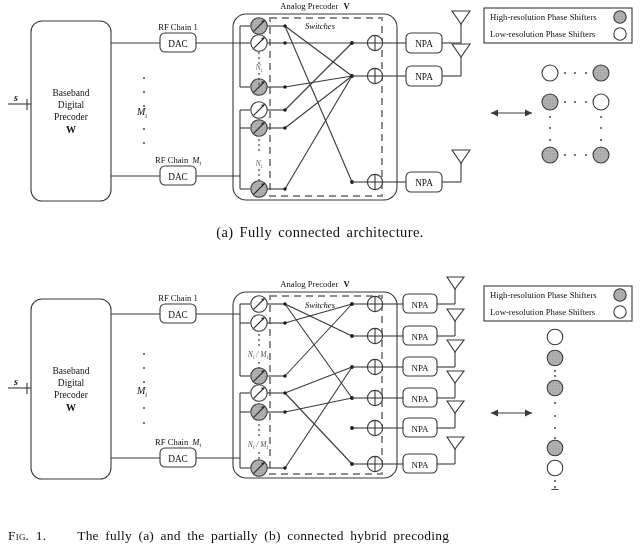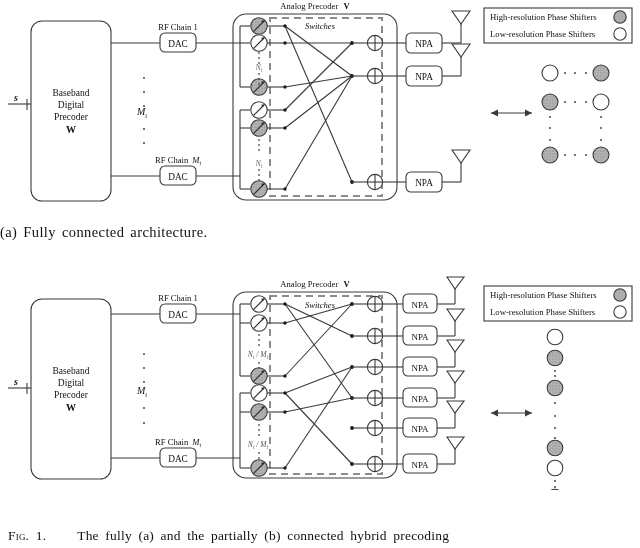--- a/index.html
+++ b/index.html
@@ -1,20 +1,20 @@
 <!DOCTYPE html>
 <html><head>
 <meta charset="utf-8">
 <style>
   html,body{margin:0;padding:0;background:#ffffff;}
   body{width:640px;height:548px;overflow:hidden;
        font-family:"Liberation Serif","DejaVu Serif",serif;color:#000;}
   #fig{position:relative;width:640px;height:548px;}
   svg{display:block;}
-  .cap{position:absolute;width:100%;text-align:left;
+  .cap{position:absolute;width:100%;text-align:center;
        font-family:"Liberation Serif",serif;font-size:14.5px;color:#111;
        letter-spacing:.4px;word-spacing:2px;}
   #cap-a{top:224px;}
   #cap-b{top:492px;}
   #figcap{position:absolute;top:528px;left:0;width:640px;
           font-size:13.5px;letter-spacing:.2px;word-spacing:3px;
           color:#111;text-align:justify;padding:0 8px;box-sizing:border-box;
           overflow:hidden;height:20px;}
   #figcap .lbl{font-variant:small-caps;}
 </style>

